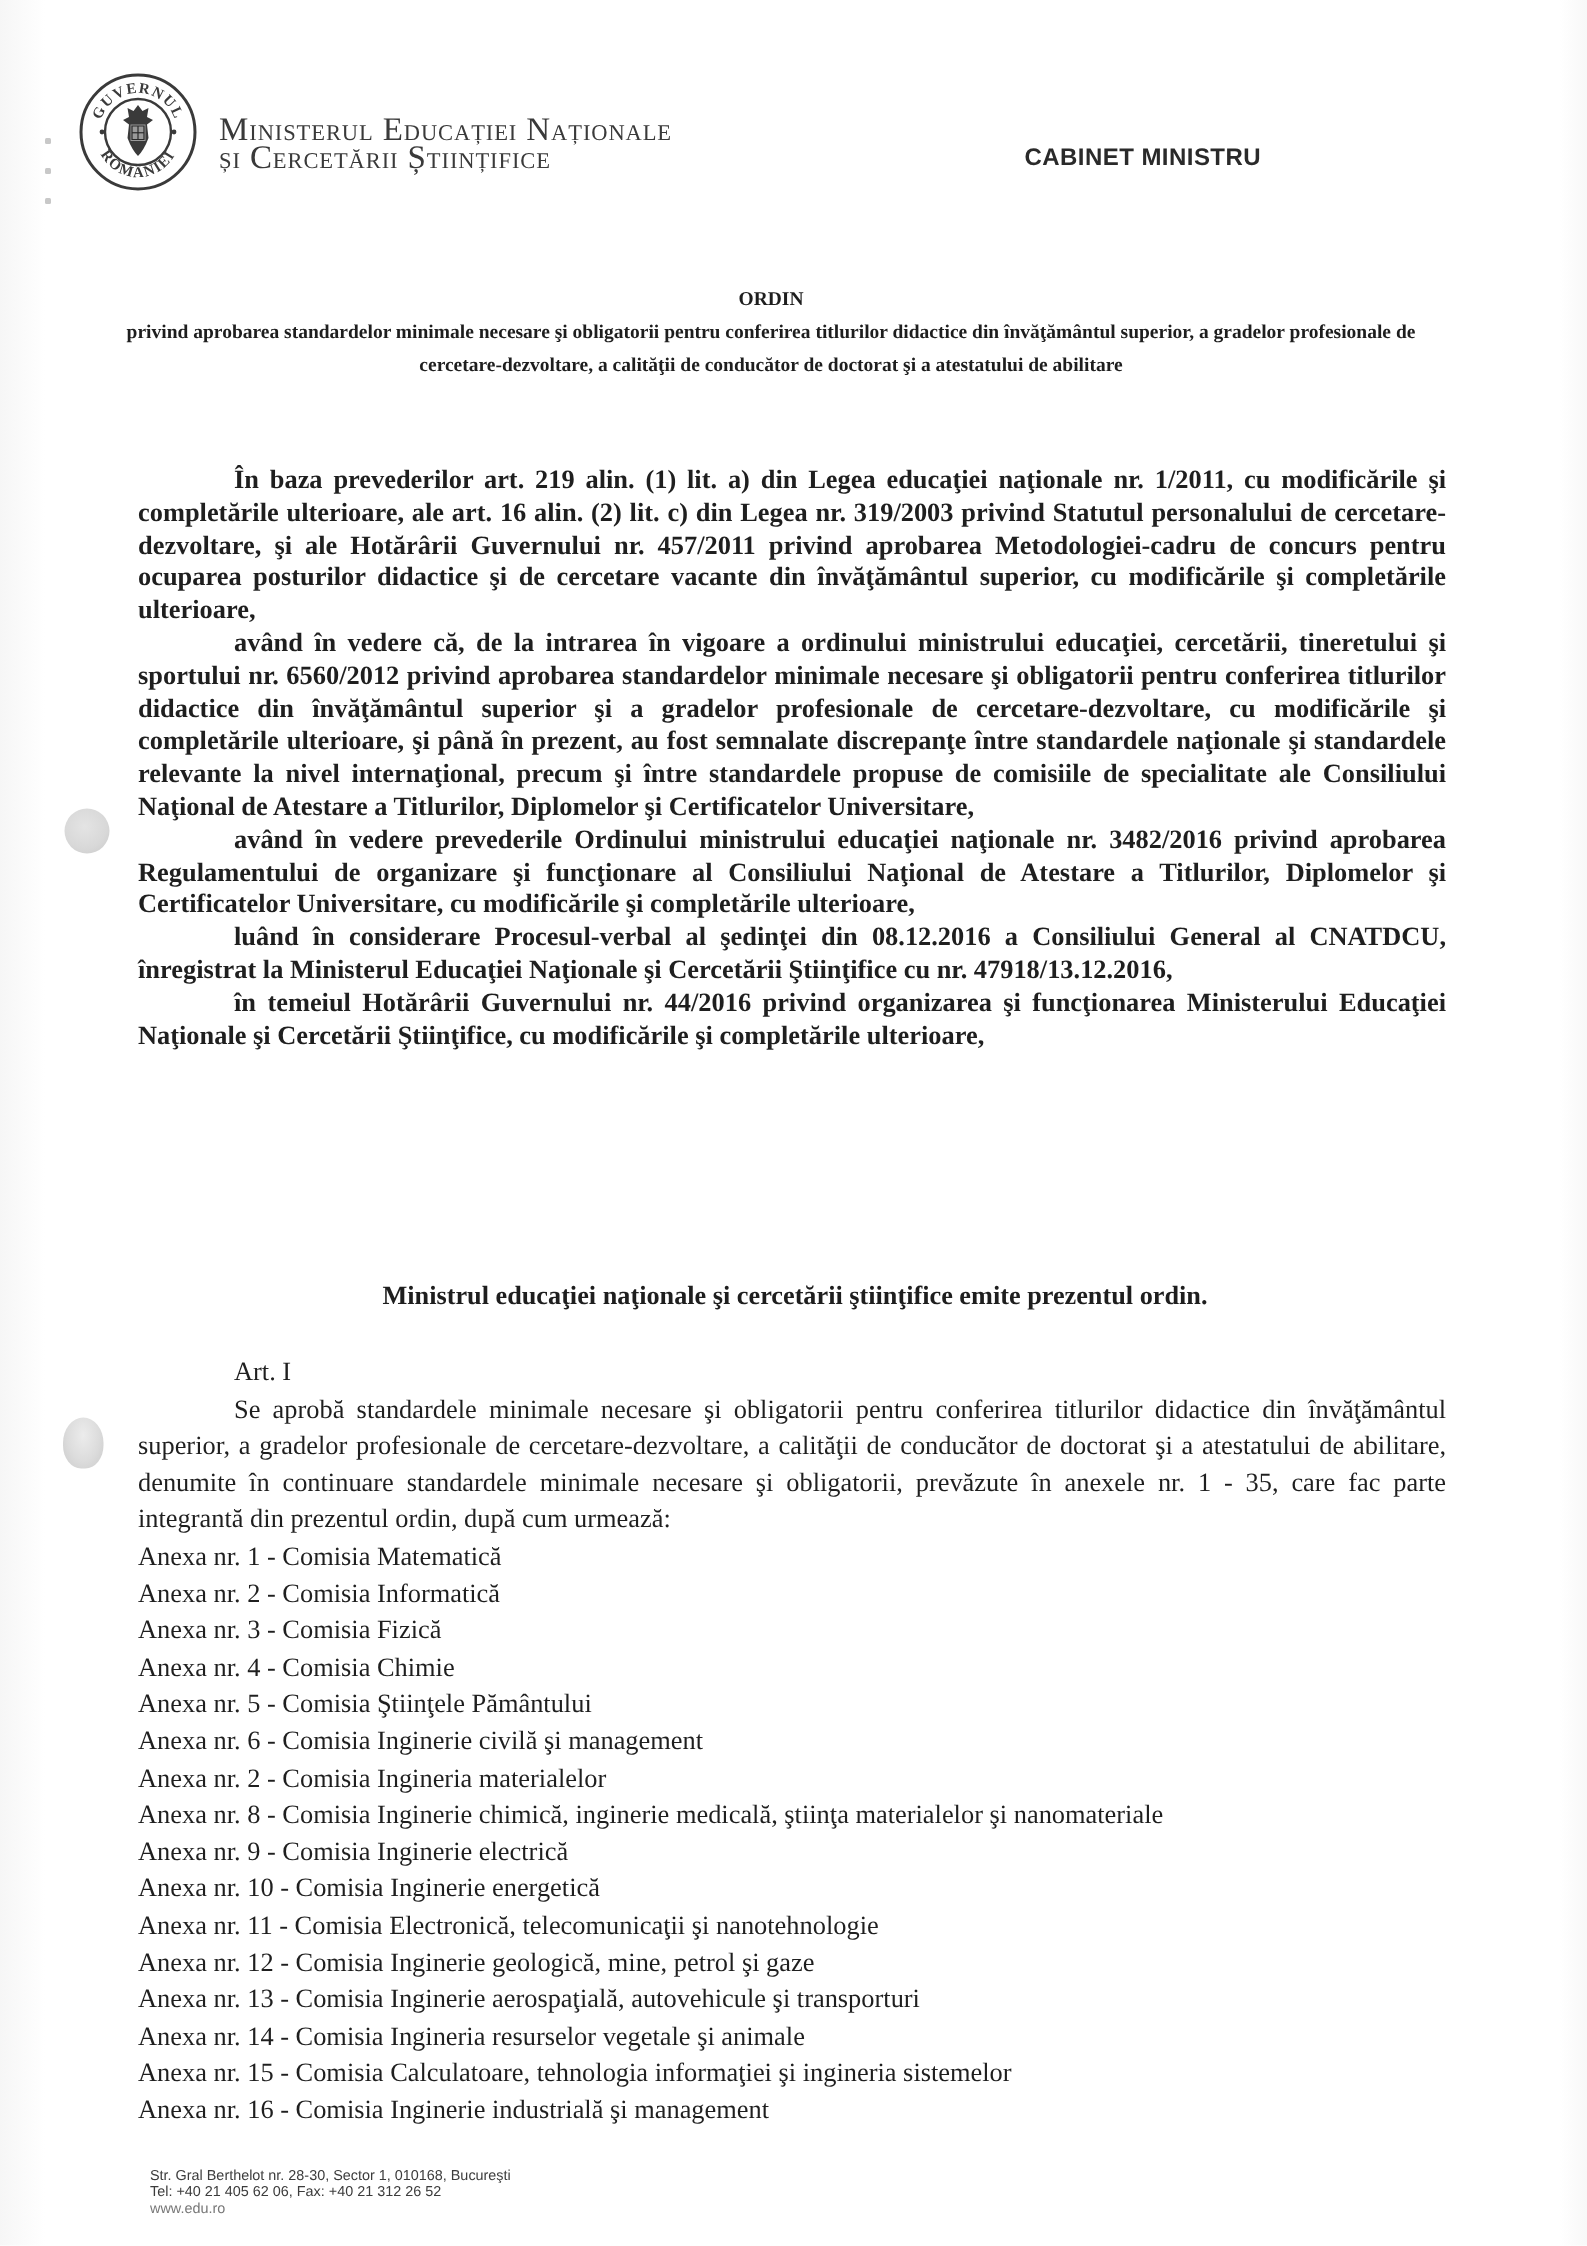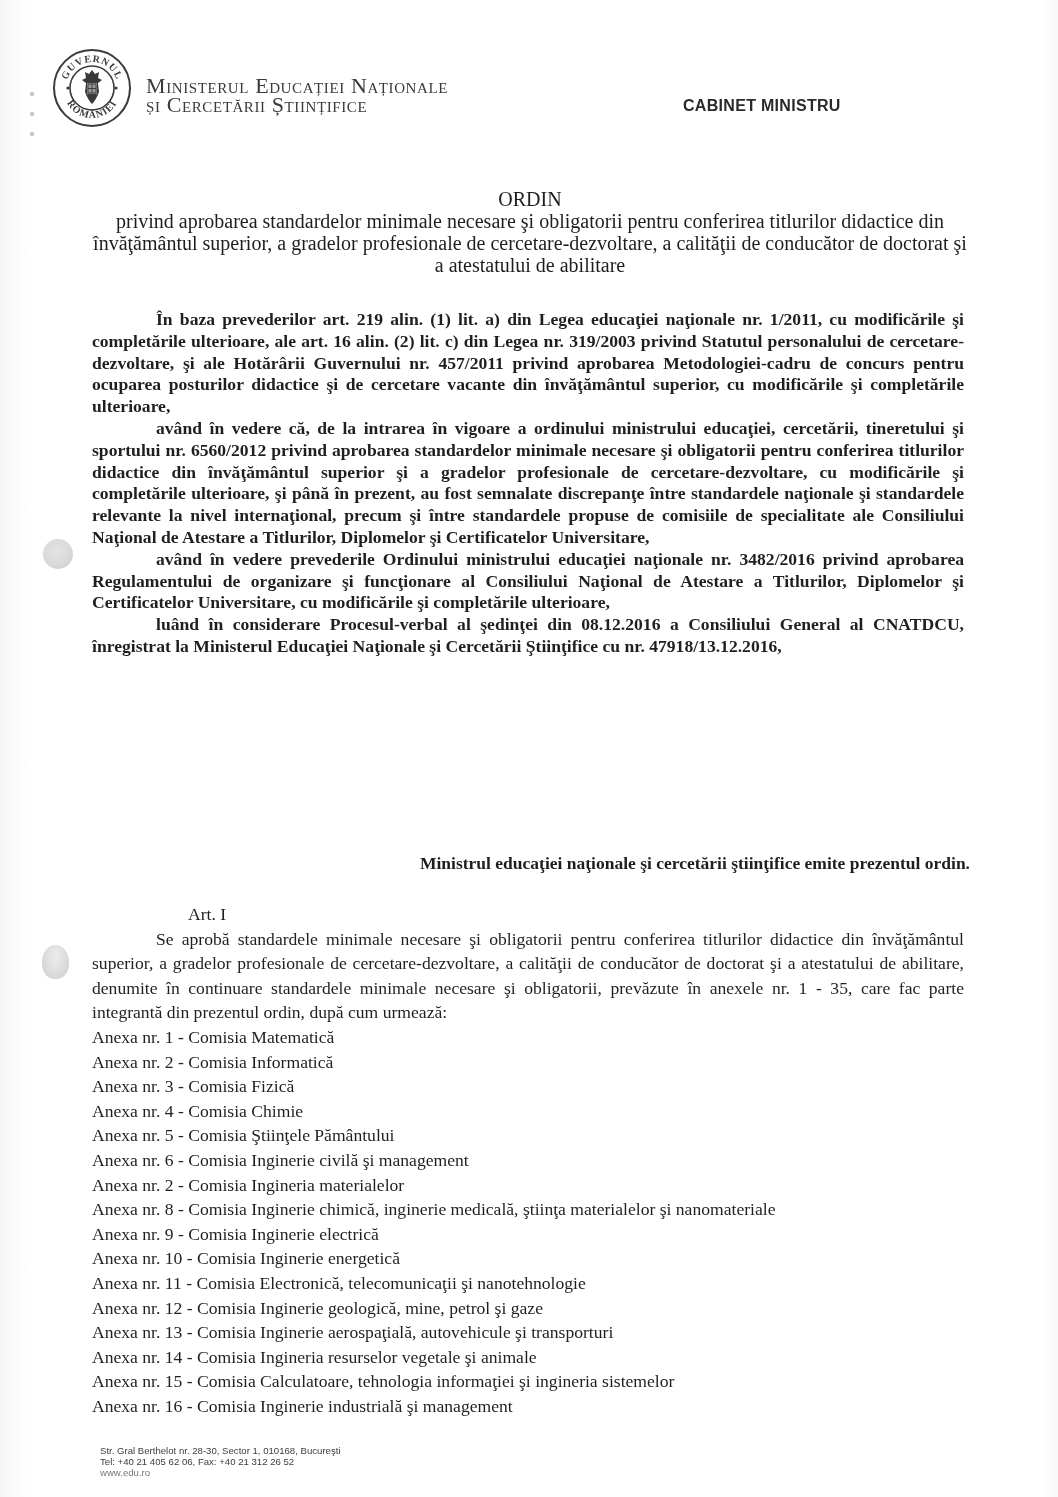--- a/index.html
+++ b/index.html
@@ -59,25 +59,25 @@
       left: 683px; top: 97px;
       font-family: "Liberation Sans", "DejaVu Sans", sans-serif;
       font-weight: bold;
       font-size: 16px;
       color: #2a2a2a;
       letter-spacing: 0.3px;
     }
     
     .title-block {
       position: absolute;
-      left: 90px; top: 188px;
+      left: 74px; top: 188px;
       width: 880px;
       text-align: center;
-      font-weight: normal;
-      font-size: 20px;
+      font-weight: bold;
+      font-size: 13px;
       line-height: 22px;
       color: #1e1e1e;
     }
     .title-block .order-word {
       display: block;
       margin-bottom: 0px;
     }
     .title-block .order-subtitle {
       display: block;
     }
@@ -96,35 +96,35 @@
       margin: 0;
       text-indent: 64px;
     }
     .para.first {
       text-indent: 64px;
     }
     .emits {
       position: absolute;
       left: 90px; top: 853px;
       width: 880px;
-      text-align: right;
+      text-align: center;
       font-weight: bold;
       font-size: 17.5px;
       color: #1e1e1e;
     }
     .article {
       position: absolute;
       left: 92px; top: 902px;
       width: 872px;
       font-size: 17.6px;
       line-height: 24.6px;
       color: #1f1f1f;
     }
     .article .art-title {
-      margin-left: 96px;
+      margin-left: 64px;
       display: block;
     }
     .article .art-body {
       display: block;
       text-align: justify;
       text-indent: 64px;
     }
     .annex-list {
       list-style: none;
       margin: 0;
@@ -213,20 +213,21 @@
   <div class="title-block">
     <span class="order-word">ORDIN</span>
     <span class="order-subtitle">privind aprobarea standardelor minimale necesare şi obligatorii pentru conferirea titlurilor didactice din învăţământul superior, a gradelor profesionale de cercetare-dezvoltare, a calităţii de conducător de doctorat şi a atestatului de abilitare</span>
   </div>
 
   <div class="body">
     <p class="para first">În baza prevederilor art. 219 alin. (1) lit. a) din Legea educaţiei naţionale nr. 1/2011, cu modificările şi completările ulterioare, ale art. 16 alin. (2) lit. c) din Legea nr. 319/2003 privind Statutul personalului de cercetare-dezvoltare, şi ale Hotărârii Guvernului nr. 457/2011 privind aprobarea Metodologiei-cadru de concurs pentru ocuparea posturilor didactice şi de cercetare vacante din învăţământul superior, cu modificările şi completările ulterioare,</p>
     <p class="para">având în vedere că, de la intrarea în vigoare a ordinului ministrului educaţiei, cercetării, tineretului şi sportului nr. 6560/2012 privind aprobarea standardelor minimale necesare şi obligatorii pentru conferirea titlurilor didactice din învăţământul superior şi a gradelor profesionale de cercetare-dezvoltare, cu modificările şi completările ulterioare, şi până în prezent, au fost semnalate discrepanţe între standardele naţionale şi standardele relevante la nivel internaţional, precum şi între standardele propuse de comisiile de specialitate ale Consiliului Naţional de Atestare a Titlurilor, Diplomelor şi Certificatelor Universitare,</p>
     <p class="para">având în vedere prevederile Ordinului ministrului educaţiei naţionale nr. 3482/2016 privind aprobarea Regulamentului de organizare şi funcţionare al Consiliului Naţional de Atestare a Titlurilor, Diplomelor şi Certificatelor Universitare, cu modificările şi completările ulterioare,</p>
     <p class="para">luând în considerare Procesul-verbal al şedinţei din 08.12.2016 a Consiliului General al CNATDCU, înregistrat la Ministerul Educaţiei Naţionale şi Cercetării Ştiinţifice cu nr. 47918/13.12.2016,</p>
+    <p class="para">în temeiul Hotărârii Guvernului nr. 44/2016 privind organizarea şi funcţionarea Ministerului Educaţiei Naţionale şi Cercetării Ştiinţifice, cu modificările şi completările ulterioare,</p>
   </div>
 
   <div class="emits">Ministrul educaţiei naţionale şi cercetării ştiinţifice emite prezentul ordin.</div>
 
   <div class="article">
     <span class="art-title">Art. I</span>
     <span class="art-body">Se aprobă standardele minimale necesare şi obligatorii pentru conferirea titlurilor didactice din învăţământul superior, a gradelor profesionale de cercetare-dezvoltare, a calităţii de conducător de doctorat şi a atestatului de abilitare, denumite în continuare standardele minimale necesare şi obligatorii, prevăzute în anexele nr. 1 - 35, care fac parte integrantă din prezentul ordin, după cum urmează:</span>
     <ul class="annex-list">
       <li>Anexa nr. 1 - Comisia Matematică</li>
       <li>Anexa nr. 2 - Comisia Informatică</li>

